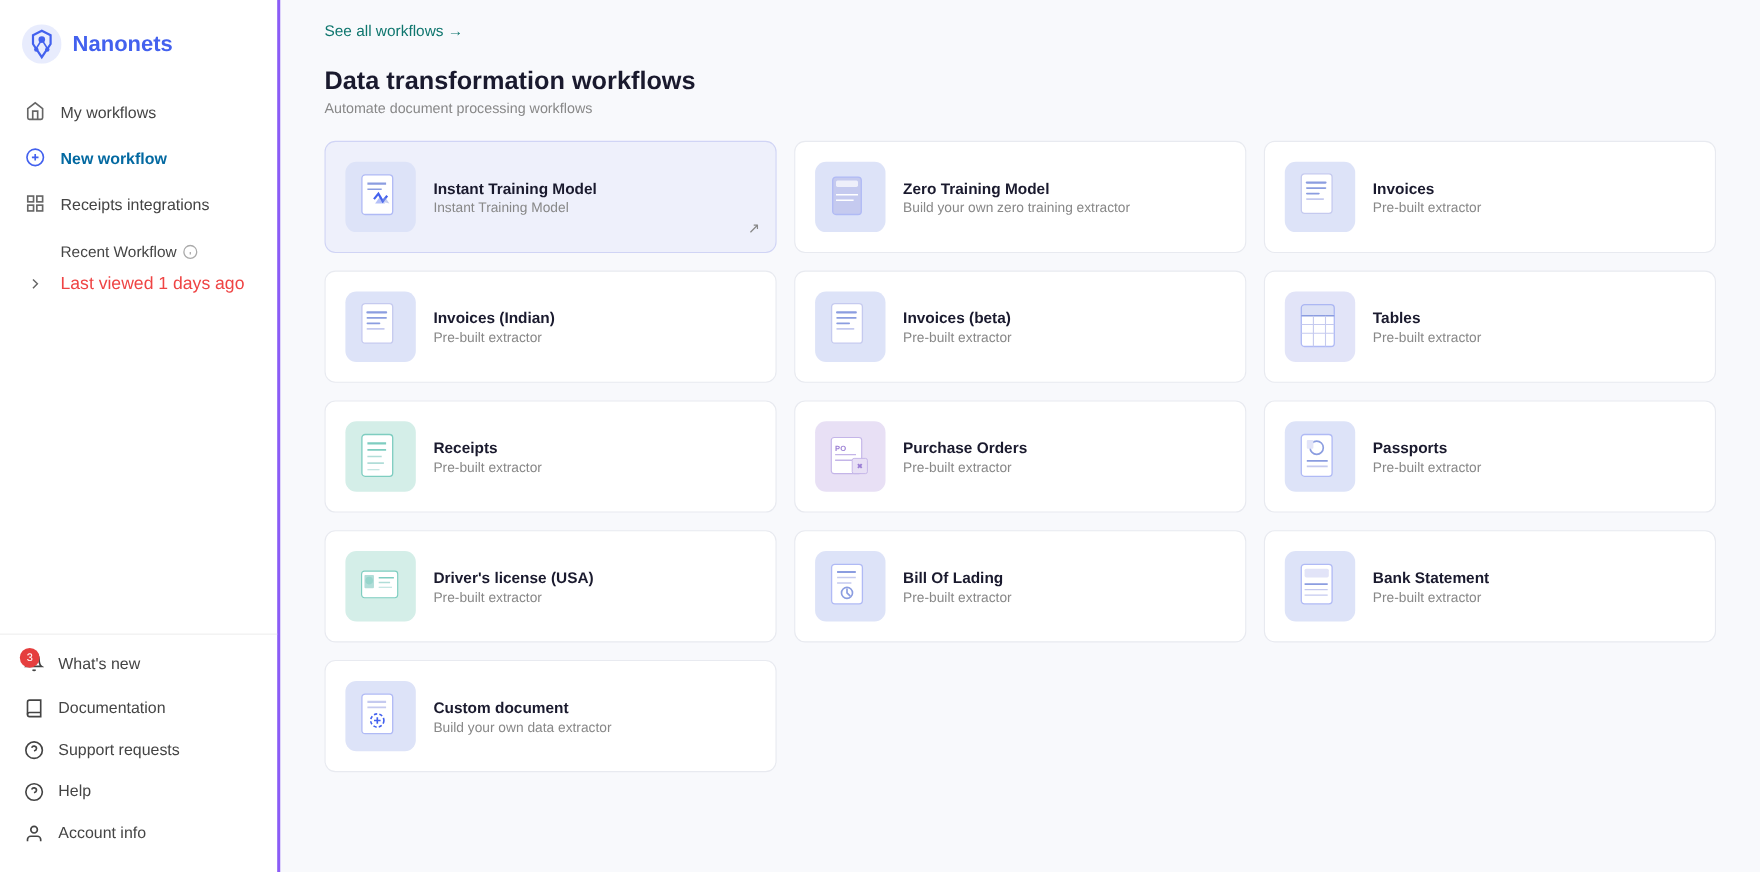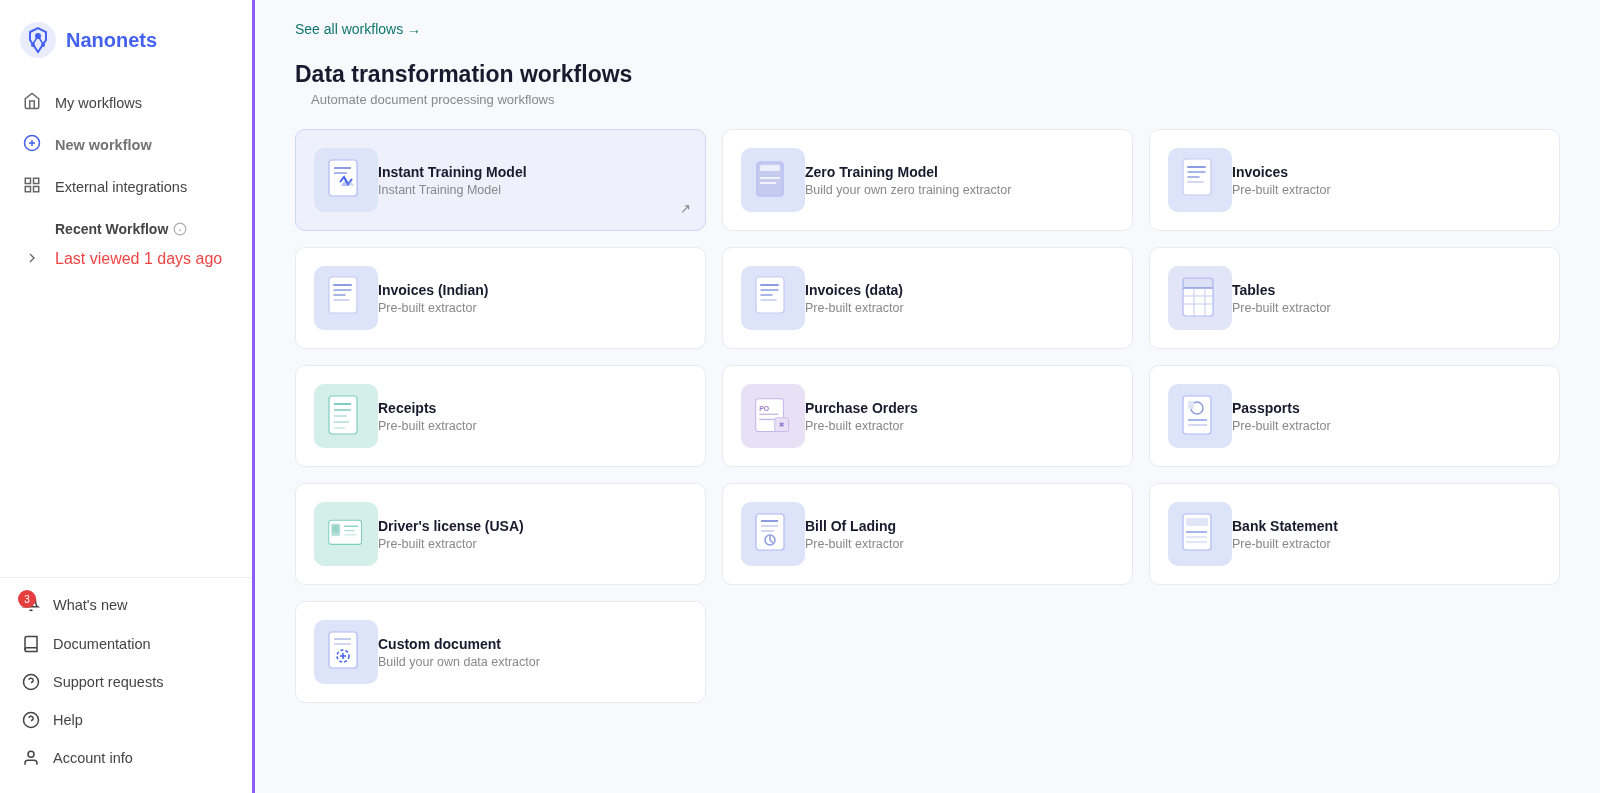--- a/index.html
+++ b/index.html
@@ -42,21 +42,21 @@
       display: flex;
       align-items: flex-end;
       gap: 13px;
       padding: 11px 22px;
       cursor: pointer;
       font-size: 14.5px;
       color: #444;
       border-radius: 0;
       transition: background 0.15s;
     }
-    .nav-item.active { color: #737373; font-weight: 600; }
+    .nav-item.active { color: #0369a1; font-weight: 600; }
     .nav-item-icon { width: 20px; height: 20px; display: flex; align-items: center; justify-content: center; color: #666; }
     .nav-item.active .nav-item-icon { color: #4361ee; }
     .nav-item-sub { font-size: 16px; color: #ef4444; margin-top: 13px; }
     .nav-item-col { display: flex; flex-direction: column; }
 
     .sidebar-divider { flex: 1; }
 
     .sidebar-bottom {
       padding: 6px 0 16px 0;
       border-top: 1px solid #eee;
@@ -108,37 +108,37 @@
     .section-title {
       font-size: 23px;
       font-weight: 700;
       color: #1a1a2e;
       margin-bottom: 4px;
     }
     .section-subtitle {
       font-size: 13px;
       color: #888;
       margin-bottom: 22px;
-      margin-left: 16px;
     }
 
     
     .cards-grid {
       display: grid;
       grid-template-columns: repeat(3, 1fr);
       gap: 16px;
     }
 
     .card {
       background: #fff;
       border: 1px solid #e8eaf0;
       border-radius: 10px;
       padding: 18px 18px 18px 18px;
       display: flex;
       align-items: center;
+      gap: 16px;
       cursor: pointer;
       transition: box-shadow 0.15s, border-color 0.15s;
       position: relative;
     }
     .card.highlighted { background: #eef0fb; border-color: #d0d4f5; }
 
     .card-icon {
       width: 64px;
       height: 64px;
       min-width: 64px;
@@ -212,32 +212,32 @@
 
     <div class="nav-item">
       <span class="nav-item-icon">
         <svg width="18" height="18" viewBox="0 0 24 24" fill="none" stroke="currentColor" stroke-width="2">
             <rect x="3" y="3" width="7" height="7"></rect>
             <rect x="14" y="3" width="7" height="7"></rect>
             <rect x="3" y="14" width="7" height="7"></rect>
             <rect x="14" y="14" width="7" height="7"></rect>
           </svg>
       </span>
-      <span>External integrations</span>
+      <span>Receipts integrations</span>
     </div>
 
     <div class="nav-item" style="margin-top:4px;">
       <span class="nav-item-icon">
         <svg width="16" height="16" viewBox="0 0 24 24" fill="none" stroke="currentColor" stroke-width="2">
             <polyline points="9 18 15 12 9 6"></polyline>
           </svg>
       </span>
       <div class="nav-item-col">
         <span style="display:flex;align-items:center;gap:5px;">
-          <span style="font-size:14px;color:#444;font-weight:bold;">Recent Workflow</span>
+          <span style="font-size:14px;color:#444;">Recent Workflow</span>
           <svg width="14" height="14" viewBox="0 0 24 24" fill="none" stroke="#aaa" stroke-width="2">
               <circle cx="12" cy="12" r="10"></circle>
               <line x1="12" y1="16" x2="12" y2="12"></line>
               <line x1="12" y1="8" x2="12.01" y2="8"></line>
             </svg>
         </span>
         <span class="nav-item-sub">Last viewed 1 days ago</span>
       </div>
     </div>
 
@@ -360,21 +360,21 @@
         <div class="card-icon" style="background: rgb(221, 227, 248);">
           <svg class="doc-svg" viewBox="0 0 38 44" fill="none" xmlns="http://www.w3.org/2000/svg">
     <rect x="2" y="1" width="28" height="36" rx="3" fill="white" stroke="#c5caef" stroke-width="1.2"></rect>
     <line x1="7" y1="9" x2="24" y2="9" stroke="#8b9de0" stroke-width="2" stroke-linecap="round"></line>
     <line x1="7" y1="14" x2="24" y2="14" stroke="#8b9de0" stroke-width="1.5" stroke-linecap="round"></line>
     <line x1="7" y1="19" x2="18" y2="19" stroke="#8b9de0" stroke-width="1.5" stroke-linecap="round"></line>
     <line x1="7" y1="24" x2="22" y2="24" stroke="#c5caef" stroke-width="1.5" stroke-linecap="round"></line>
   </svg>
         </div>
         <div class="card-content">
-          <div class="card-title">Invoices (data)</div>
+          <div class="card-title">Invoices (beta)</div>
           <div class="card-subtitle">Pre-built extractor</div>
         </div>
       </div>
       <div class="card">
         <div class="card-icon" style="background: rgb(226, 228, 248);">
           <svg class="doc-svg" viewBox="0 0 38 44" fill="none">
             <rect x="2" y="2" width="30" height="38" rx="3" fill="white" stroke="#b0baf5" stroke-width="1.2"></rect>
             <line x1="2" y1="12" x2="32" y2="12" stroke="#8b9de0" stroke-width="1.5"></line>
             <line x1="2" y1="20" x2="32" y2="20" stroke="#c5caef" stroke-width="1"></line>
             <line x1="2" y1="28" x2="32" y2="28" stroke="#c5caef" stroke-width="1"></line>

